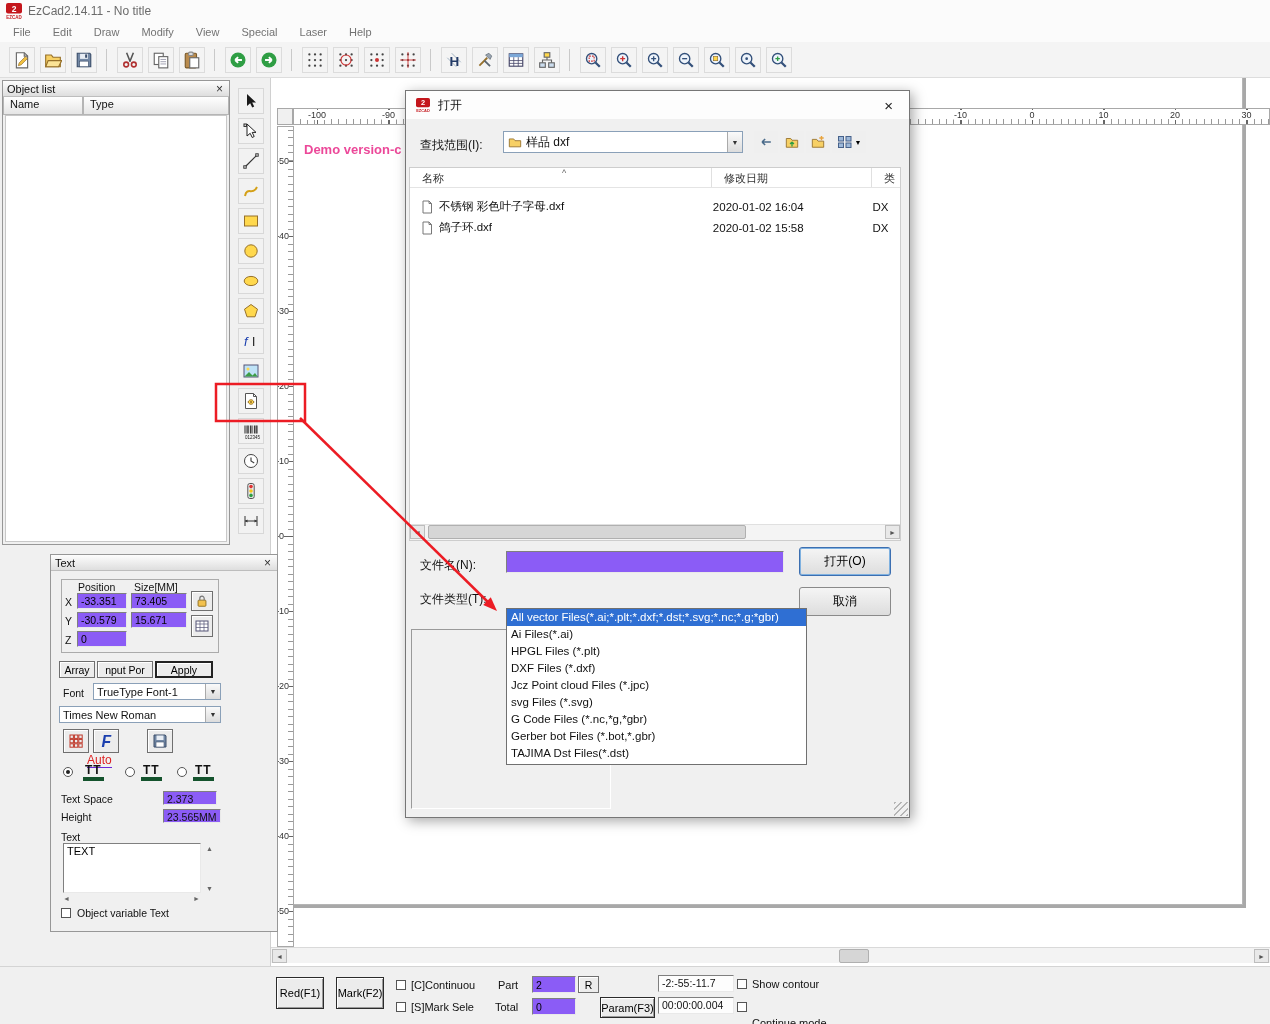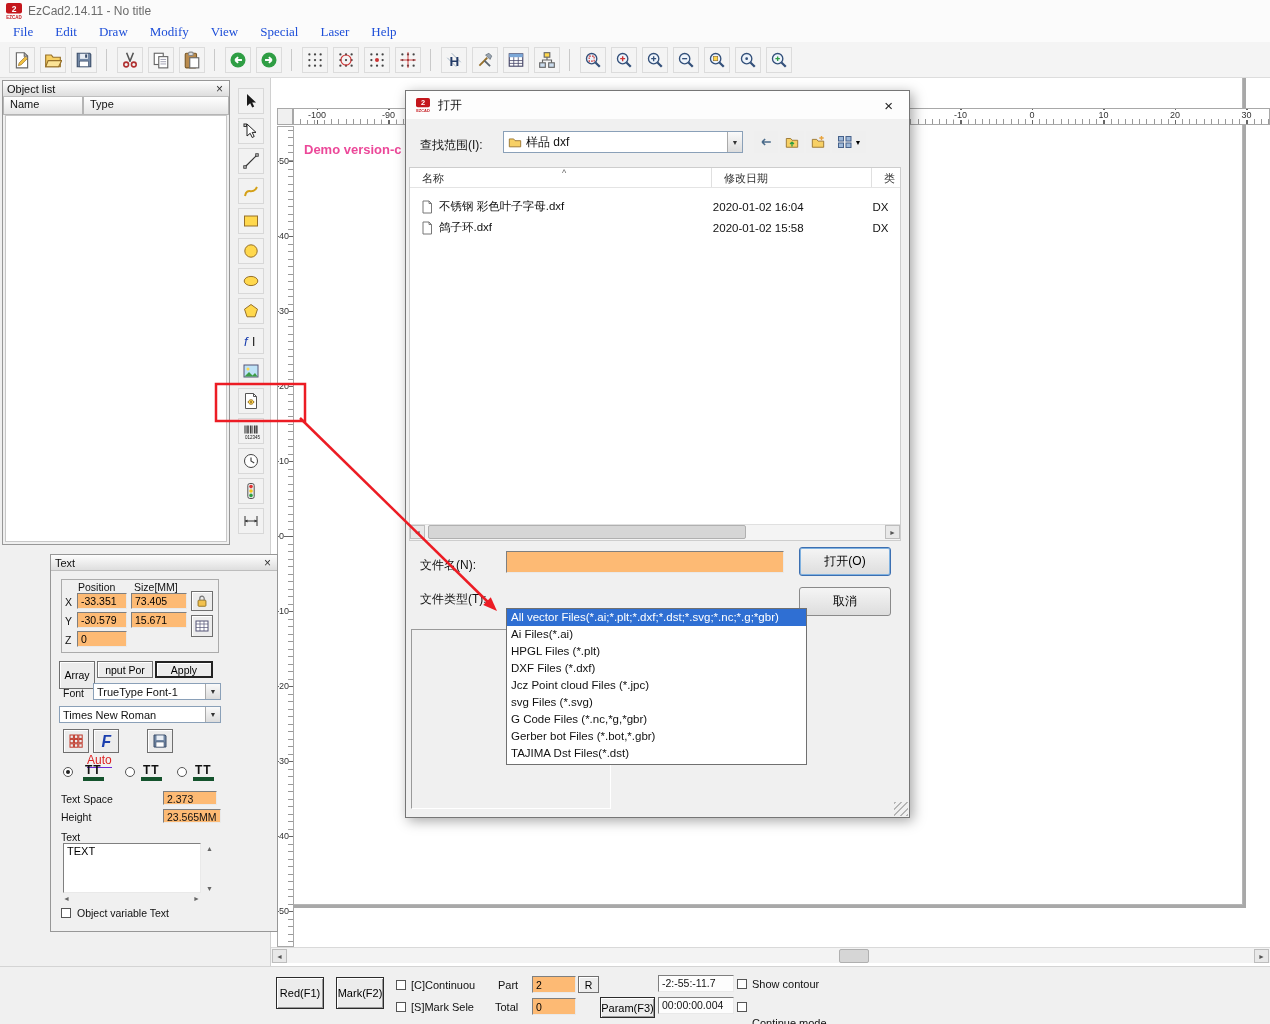--- a/index.html
+++ b/index.html
@@ -6,21 +6,21 @@
   html, body { width: 1270px; height: 1024px; }
   body { position: relative; background: #f0f0f0; overflow: hidden; font-size: 12px; color: #111; }
   .abs { position: absolute; }
   .ic { width: 100%; height: 100%; display: block; }
 
   
   .titlebar { position: absolute; left:0; top:0; width:100%; height:22px; background:#fbfbfb; display:flex; align-items:center; gap:6px; padding-left:6px; }
   .applogo { width:16px; height:16px; }
   .apptitle { color:#6b6b6b; font-size:12px; }
   .menubar { position:absolute; left:0; top:22px; width:100%; height:20px; background:#fbfbfb; display:flex; align-items:center; padding-left:2px; }
-  .menu-item { padding:2px 11px; font-size:13px; color:#1d4ed8;font-family:Liberation Serif, serif; }
+  .menu-item { padding:2px 11px; font-size:11px; color:#737373; }
   .toolbar { position:absolute; left:0; top:42px; width:100%; height:36px; background:#f4f4f4; border-bottom:1px solid #ddd; display:flex; align-items:center; padding-left:6px; }
   .tb { width:26px; height:26px; margin:0 2.5px; background:#f4f4f4; border:1px solid #dcdcdc; display:flex; align-items:center; justify-content:center; padding:3px; }
   .tsep { width:1px; height:22px; background:#c9c9c9; margin:0 7px; }
 
   
   .panel { position:absolute; background:#f0f0f0; border:1px solid #979797; }
   .panel-title { height:16px; background:linear-gradient(#fdfdfd,#dedede); border-bottom:1px solid #bdbdbd; font-size:11px; padding:1px 4px; display:flex; justify-content:space-between; align-items:center; }
   .close-x { font-size:12px; line-height:10px; color:#333; padding:0 2px; }
   .ol-hdr { display:flex; height:18px; }
   .ol-cell { background:linear-gradient(#ffffff,#e5e5e5); border:1px solid #b5b5b5; border-top:none; font-size:11px; padding:1px 6px; }
@@ -49,21 +49,21 @@
     background-repeat:repeat-y; }
   .vr-lbl { position:absolute; left:1px; font-size:9px; color:#333; transform:translateY(-50%); top:calc(34px + var(--i)*75px); background:#fff; }
   .ruler-corner { position:absolute; left:6px; top:30px; width:16px; height:17px; background:#f0f0f0; border:1px solid #a8a8a8; }
   .demo-text { position:absolute; left:33px; top:64px; font-size:13px; font-weight:bold; color:#ec4899; }
   .workrect { position:absolute; left:-60px; top:-60px; width:1032px; height:887px; background:#fff; border:1px solid #b5b5b5; box-shadow:3px 3px 0 #a8a8a8; }
   .cscroll { position:absolute; left:0; right:0; bottom:3px; height:16px; background:#f3f3f3; border-top:1px solid #d9d9d9; }
   .sbtn { position:absolute; top:1px; width:15px; height:14px; background:#e8e8e8; border:1px solid #bdbdbd; font-size:7px; color:#555; display:flex; align-items:center; justify-content:center; }
   .sthumb { position:absolute; top:1px; height:14px; background:#d6d6d6; border:1px solid #b0b0b0; border-radius:2px; }
 
   
-  .sunken { background:#fdba74; border:1px solid; border-color:#7f7f7f #e9e9e9 #e9e9e9 #7f7f7f; font-size:10.5px; padding:1px 3px; }
+  .sunken { background:#8b5cf6; border:1px solid; border-color:#7f7f7f #e9e9e9 #e9e9e9 #7f7f7f; font-size:10.5px; padding:1px 3px; }
   input.sunken { outline:none; }
   .btn95 { background:#ececec; border:1px solid #2b2b2b; box-shadow:inset 1px 1px 0 #fff, inset -1px -1px 0 #9a9a9a; font-size:11px; text-align:center; }
   .smallbtn { background:#ececec; border:1px solid #6f6f6f; box-shadow:inset 1px 1px 0 #fff; font-size:10.5px; text-align:center; }
   .combo { background:#fff; border:1px solid #8aa0b8; display:flex; align-items:center; overflow:hidden; }
   .combo .val { flex:1; font-size:11px; white-space:nowrap; overflow:hidden; padding:0 3px; }
   .combo .arrow { width:15px; align-self:stretch; background:linear-gradient(#fafafa,#dcdcdc); border-left:1px solid #aaa; font-size:7px; color:#333; display:flex; align-items:center; justify-content:center; }
   .cb { display:inline-block; width:10px; height:10px; background:#fff; border:1px solid #555; vertical-align:middle; }
   .radio { display:inline-block; width:10px; height:10px; background:#fff; border:1px solid #555; border-radius:50%; }
   .radio.checked::after { content:''; display:block; width:4px; height:4px; margin:2px; border-radius:50%; background:#222; }
 
@@ -505,21 +505,21 @@
         <path d="M5.5 7V5a2.5 2.5 0 015 0v2" fill="none" stroke="#777" stroke-width="1.4"></path>
       </svg>
     </button>
   <button class="abs smallbtn" style="left:140px; top:60px; width:22px; height:22px; padding:2px;">
       <svg class="ic" viewBox="0 0 16 16">
         <rect x="2" y="3" width="12" height="10" fill="#fff" stroke="#557"></rect>
         <path d="M2 6h12M2 9.5h12M6 3v10M10 3v10" stroke="#557" stroke-width=".7"></path>
       </svg>
     </button>
 
-  <button class="abs smallbtn" style="left:8px; top:106px; width:36px; height:28px;">Array</button>
+  <button class="abs smallbtn" style="left:8px; top:106px; width:36px; height:17px;">Array</button>
   <button class="abs smallbtn" style="left:46px; top:106px; width:56px; height:17px; overflow:hidden;">nput Por</button>
   <button class="abs smallbtn" style="left:104px; top:106px; width:58px; height:17px; border:2px solid #222;">Apply</button>
 
   <span class="abs tp-lbl" style="left:12px; top:132px;">Font</span>
   <div class="abs combo" style="left:42px; top:128px; width:128px; height:17px;">
     <span class="val">TrueType Font-1</span>
     <span class="arrow">▼</span>
   </div>
   <div class="abs combo" style="left:8px; top:151px; width:162px; height:17px;">
     <span class="val">Times New Roman</span>

